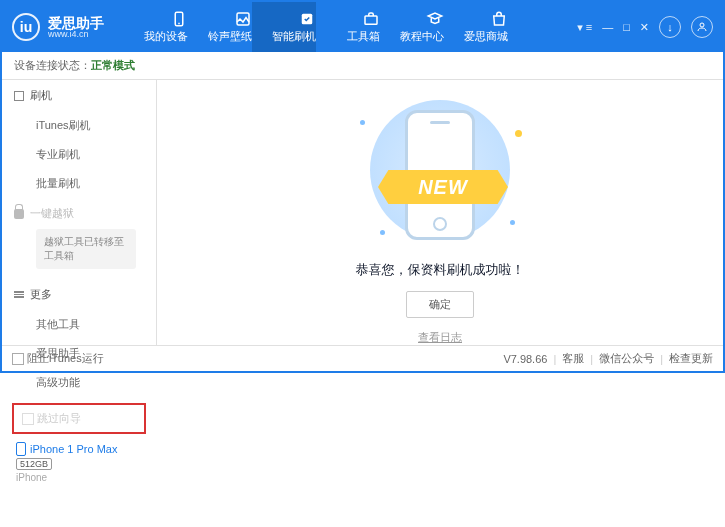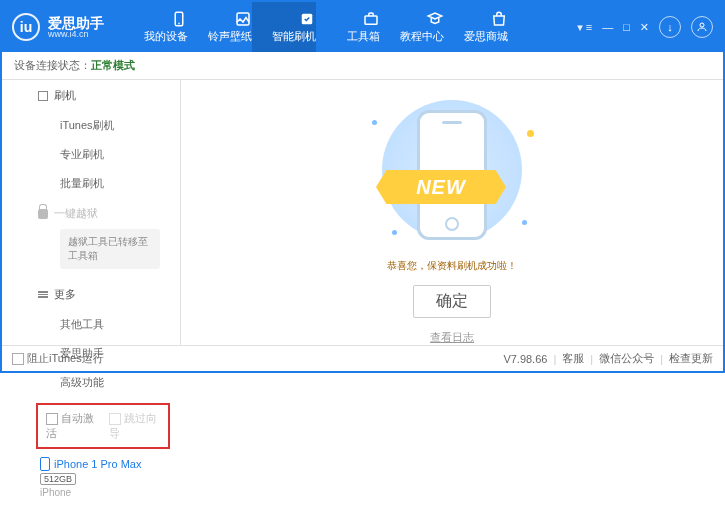--- a/index.html
+++ b/index.html
@@ -16,45 +16,45 @@
 .nav-item { display: flex; flex-direction: column; align-items: flex-end; justify-content: center; width: 64px; height: 50px; font-size: 11px; cursor: pointer; gap: 1px; }
 .nav-item.active { background: #1668c4; }
 .nav-icon { width: 18px; height: 18px; }
 .win-controls { display: flex; gap: 10px; font-size: 11px; align-items: center; }
 .win-btn { cursor: pointer; opacity: 0.9; }
 .circle-btn { width: 22px; height: 22px; border: 1.5px solid rgba(255,255,255,0.7); border-radius: 50%; display: flex; align-items: center; justify-content: center; cursor: pointer; }
 
 .status-bar { height: 28px; border-bottom: 1px solid #e0e0e0; display: flex; align-items: center; padding: 0 12px; font-size: 11px; color: #666; }
 .status-mode { color: #2e7d32; font-weight: bold; }
 
-.body { flex: 1; display: flex; min-height: 0; padding-left: 24px; }
+.body { flex: 1; display: flex; min-height: 0; }
 .sidebar { width: 155px; border-right: 1px solid #e0e0e0; display: flex; flex-direction: column; font-size: 11px; }
 .side-section { padding: 8px 12px; color: #555; display: flex; align-items: center; gap: 6px; }
 .side-item { padding: 7px 0 7px 34px; color: #666; cursor: pointer; }
 .side-item.active { background: #e8f2ff; color: #1e7ce8; border-left: 3px solid #1e7ce8; padding-left: 31px; }
 .side-note { margin: 0 0 0 34px; padding: 6px 8px; background: #f3f3f3; border-radius: 3px; color: #888; font-size: 10px; line-height: 1.4; width: 100px; }
 .side-foot { margin-top: auto; padding: 6px 10px; }
 .red-box { border: 2px solid #d93333; padding: 6px 8px; display: flex; gap: 12px; align-items: center; color: #999; font-size: 11px; margin-bottom: 6px; }
 .chk { width: 12px; height: 12px; border: 1px solid #aaa; display: inline-block; vertical-align: middle; }
 .device-info { padding: 2px 4px; }
 .device-name { color: #1e7ce8; font-size: 11px; display: flex; align-items: center; gap: 4px; }
 .device-badge { border: 1px solid #999; border-radius: 2px; padding: 0 3px; font-size: 9px; color: #555; display: inline-block; margin-top: 2px; }
 .device-type { color: #aaa; font-size: 10px; margin-top: 2px; }
 
 .main { flex: 1; display: flex; flex-direction: column; align-items: center; justify-content: center; gap: 12px; position: relative; }
 .illus { position: relative; width: 200px; height: 180px; }
 .circ { position: absolute; width: 140px; height: 140px; border-radius: 50%; background: radial-gradient(#d8ebff, #b8dbff); left: 30px; top: 20px; }
 .phone { position: absolute; width: 70px; height: 130px; background: #fff; border: 3px solid #bcd4ea; border-radius: 12px; left: 65px; top: 30px; }
 .phone::before { content:""; position:absolute; left: 50%; transform: translateX(-50%); top: 8px; width: 20px; height: 3px; background: #bcd4ea; border-radius: 2px; }
 .phone::after { content:""; position:absolute; left: 50%; transform: translateX(-50%); bottom: 6px; width: 10px; height: 10px; border: 2px solid #bcd4ea; border-radius: 50%; }
-.ribbon { position: absolute; left: 24px; top: 90px; width: 130px; height: 34px; background: #ffcf3f; display: flex; align-items: center; justify-content: center; color: #fff; font-weight: bold; font-style: italic; font-size: 20px; letter-spacing: 1px; clip-path: polygon(8% 0, 92% 0, 100% 50%, 92% 100%, 8% 100%, 0 50%); }
+.ribbon { position: absolute; left: 38px; top: 90px; width: 130px; height: 34px; background: #ffcf3f; display: flex; align-items: center; justify-content: center; color: #fff; font-weight: bold; font-style: italic; font-size: 20px; letter-spacing: 1px; clip-path: polygon(8% 0, 92% 0, 100% 50%, 92% 100%, 8% 100%, 0 50%); }
 .dot { position: absolute; width: 5px; height: 5px; border-radius: 50%; background: #7fbfff; }
 .d1{left:20px;top:40px}.d2{left:175px;top:50px;width:7px;height:7px;background:#ffcf3f}.d3{left:40px;top:150px}.d4{left:170px;top:140px}
-.success-text { color: #a16207; font-size: 10px; }
-.ok-btn { border: 1px solid #ccc; background: #fff; padding: 5px 22px; font-size: 16px; color: #555; cursor: pointer; border-radius: 2px; }
+.success-text { color: #0f172a; font-size: 13px; }
+.ok-btn { border: 1px solid #ccc; background: #fff; padding: 5px 22px; font-size: 11px; color: #555; cursor: pointer; border-radius: 2px; }
 .log-link { color: #999; font-size: 11px; text-decoration: underline; cursor: pointer; }
 
 .footer { height: 26px; border-top: 1px solid #e0e0e0; display: flex; align-items: center; padding: 2px 10px; font-size: 11px; color: #666; gap: 6px; }
 .footer .spacer { flex: 1; }
 .footer .link { cursor: pointer; }
 .sep { color: #ccc; }
 .sq-icon { width:10px; height:10px; border:1px solid #888; display:inline-block; }
 .lock-icon { width:10px;height:10px;display:inline-block;background:#bbb;border-radius:2px;position:relative; }
 .lock-icon::before{content:"";position:absolute;width:6px;height:5px;border:1px solid #bbb;border-bottom:none;border-radius:3px 3px 0 0;left:1px;top:-5px;}
 .menu-dots { display:inline-flex;flex-direction:column;gap:1px; }
@@ -156,21 +156,20 @@
             <span></span>
           </span>
           <span>更多</span>
         </div>
       <div class="side-item">其他工具</div>
       <div class="side-item">爱思助手</div>
       <div class="side-item">高级功能</div>
 
       <div class="side-foot">
         <div class="red-box">
-          <label><span class="chk"></span> <span>自动激活</span></label>
           <label style="color:#ccc"><span class="chk" style="border-color:#ddd"></span> <span>跳过向导</span></label>
         </div>
         <div class="device-info">
           <div class="device-name">
               <span class="phone-icon"></span>
               <span>iPhone 1 Pro Max</span>
             </div>
           <span class="device-badge">512GB</span>
           <div class="device-type">iPhone</div>
         </div>

